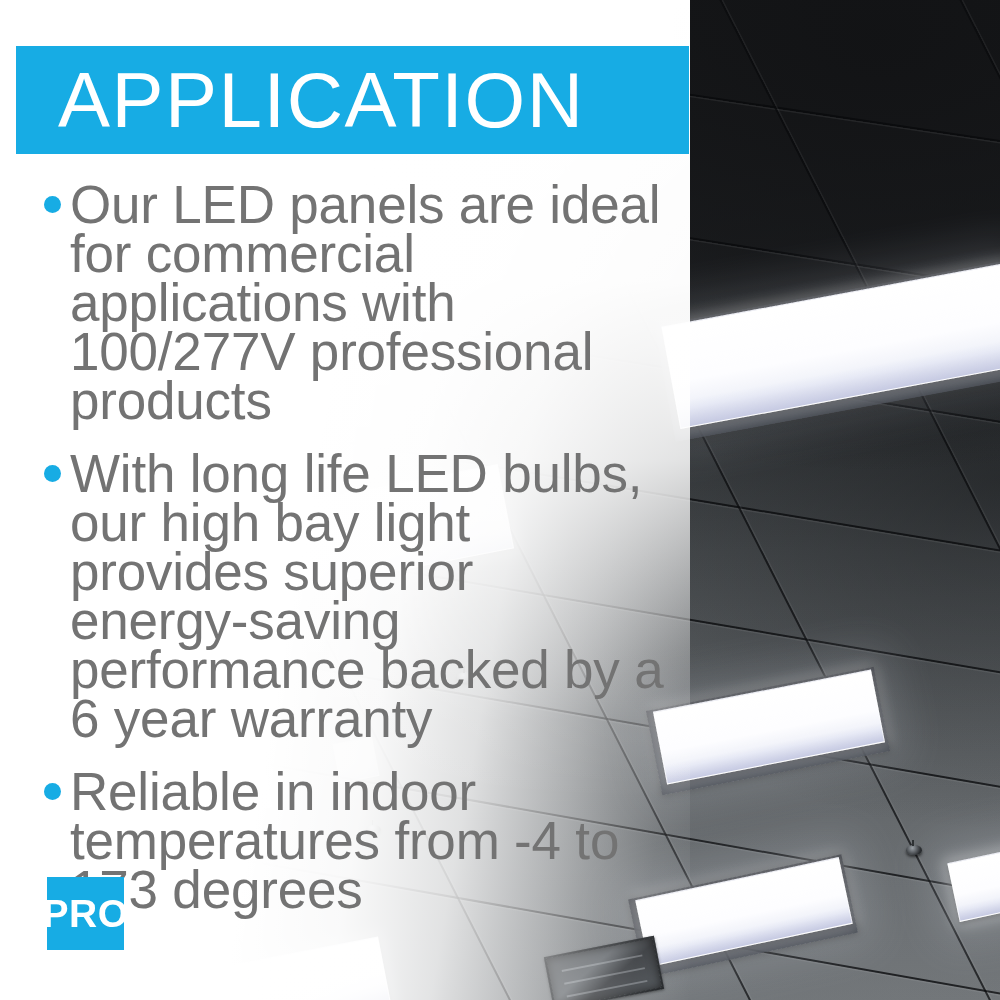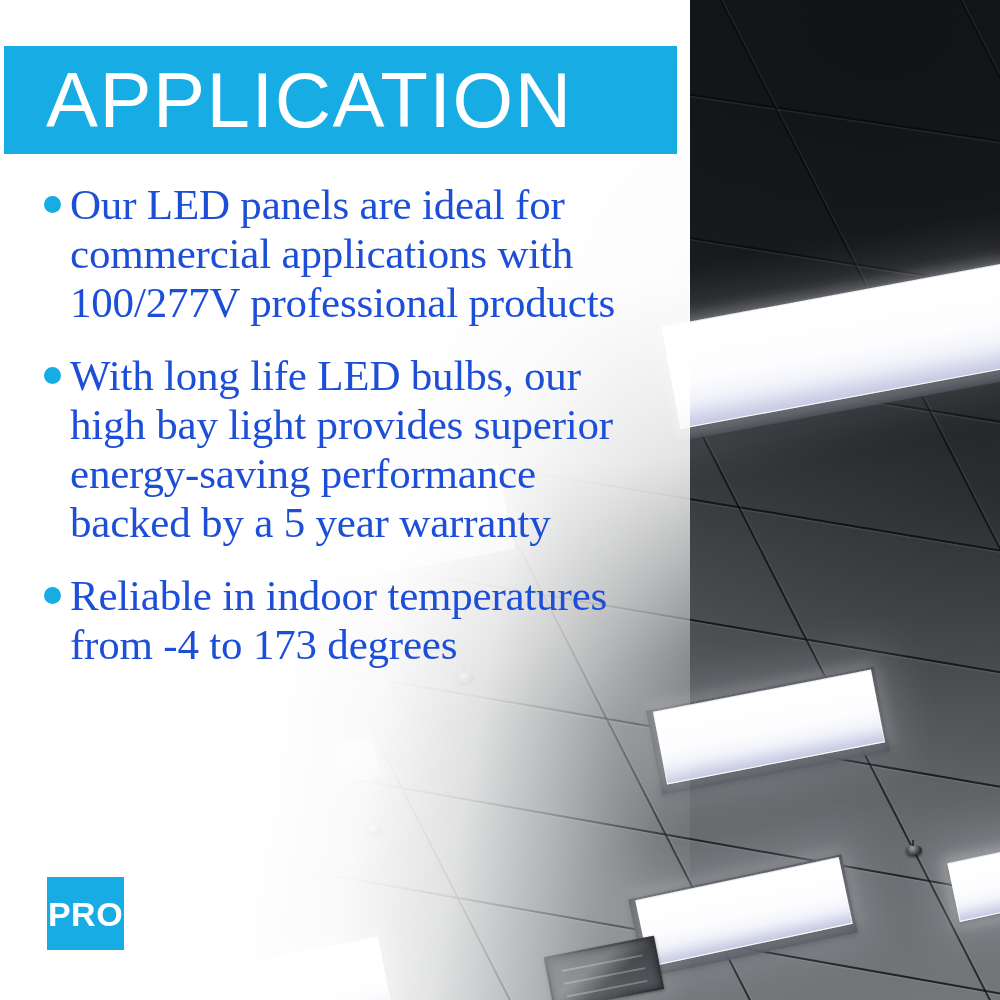--- a/index.html
+++ b/index.html
@@ -137,21 +137,21 @@
   }
   
   .top-white {
     position:absolute; left:0; top:0; width:673px; height:47px;
     background:#ffffff;
   }
 
   
   .banner {
     position:absolute;
-    left:4px; top:46px;
+    left:16px; top:46px;
     width:673px; height:108px;
     background:#17ace4;
     display:flex; align-items:center;
   }
   .banner-title {
     color:#ffffff;
     font-size:78px;
     font-weight:300;
     letter-spacing:1.5px;
     line-height:1;
@@ -162,47 +162,46 @@
   
   .bullets {
     position:absolute;
     left:44px; top:180px;
     width:620px;
   }
   .bullet {
     position:relative;
     padding-left:26px;
     margin-bottom:24px;
-    color:#1d4ed8;
-    font-size:43px;
+    color:#737373;
+    font-size:53px;
     font-weight:400;
     line-height:49px;
     letter-spacing:-0.2px;
-    font-family:Liberation Serif, serif;
   }
   .bullet-dot {
     position:absolute;
     left:0; top:16px;
     width:17px; height:17px;
     border-radius:50%;
     background:#17ace4;
   }
   .bullet-text { display:block; }
 
   
   .pro-badge {
     position:absolute;
     left:47px; top:877px;
     width:77px; height:73px;
     background:#17ace4;
     display:flex; align-items:center; justify-content:center;
   }
   .pro-badge-label {
     color:#ffffff;
-    font-size:34px;
+    font-size:39px;
     font-weight:700;
     letter-spacing:0.5px;
     line-height:1;
   }
 </style>
 </head>
 <body>
 
 <div id="stage">
 
@@ -278,21 +277,21 @@
 
   <div class="bullets">
 
     <div class="bullet">
       <span class="bullet-dot"></span>
       <span class="bullet-text">Our LED panels are ideal for commercial applications with 100/277V professional products</span>
     </div>
 
     <div class="bullet">
       <span class="bullet-dot"></span>
-      <span class="bullet-text">With long life LED bulbs, our high bay light provides superior energy-saving performance backed by a 5 year warranty</span>
+      <span class="bullet-text">With long life LED bulbs, our high bay light provides superior energy-saving performance backed by a 6 year warranty</span>
     </div>
 
     <div class="bullet">
       <span class="bullet-dot"></span>
       <span class="bullet-text">Reliable in indoor temperatures from -4 to 173 degrees</span>
     </div>
 
   </div>
 
   <div class="pro-badge">

